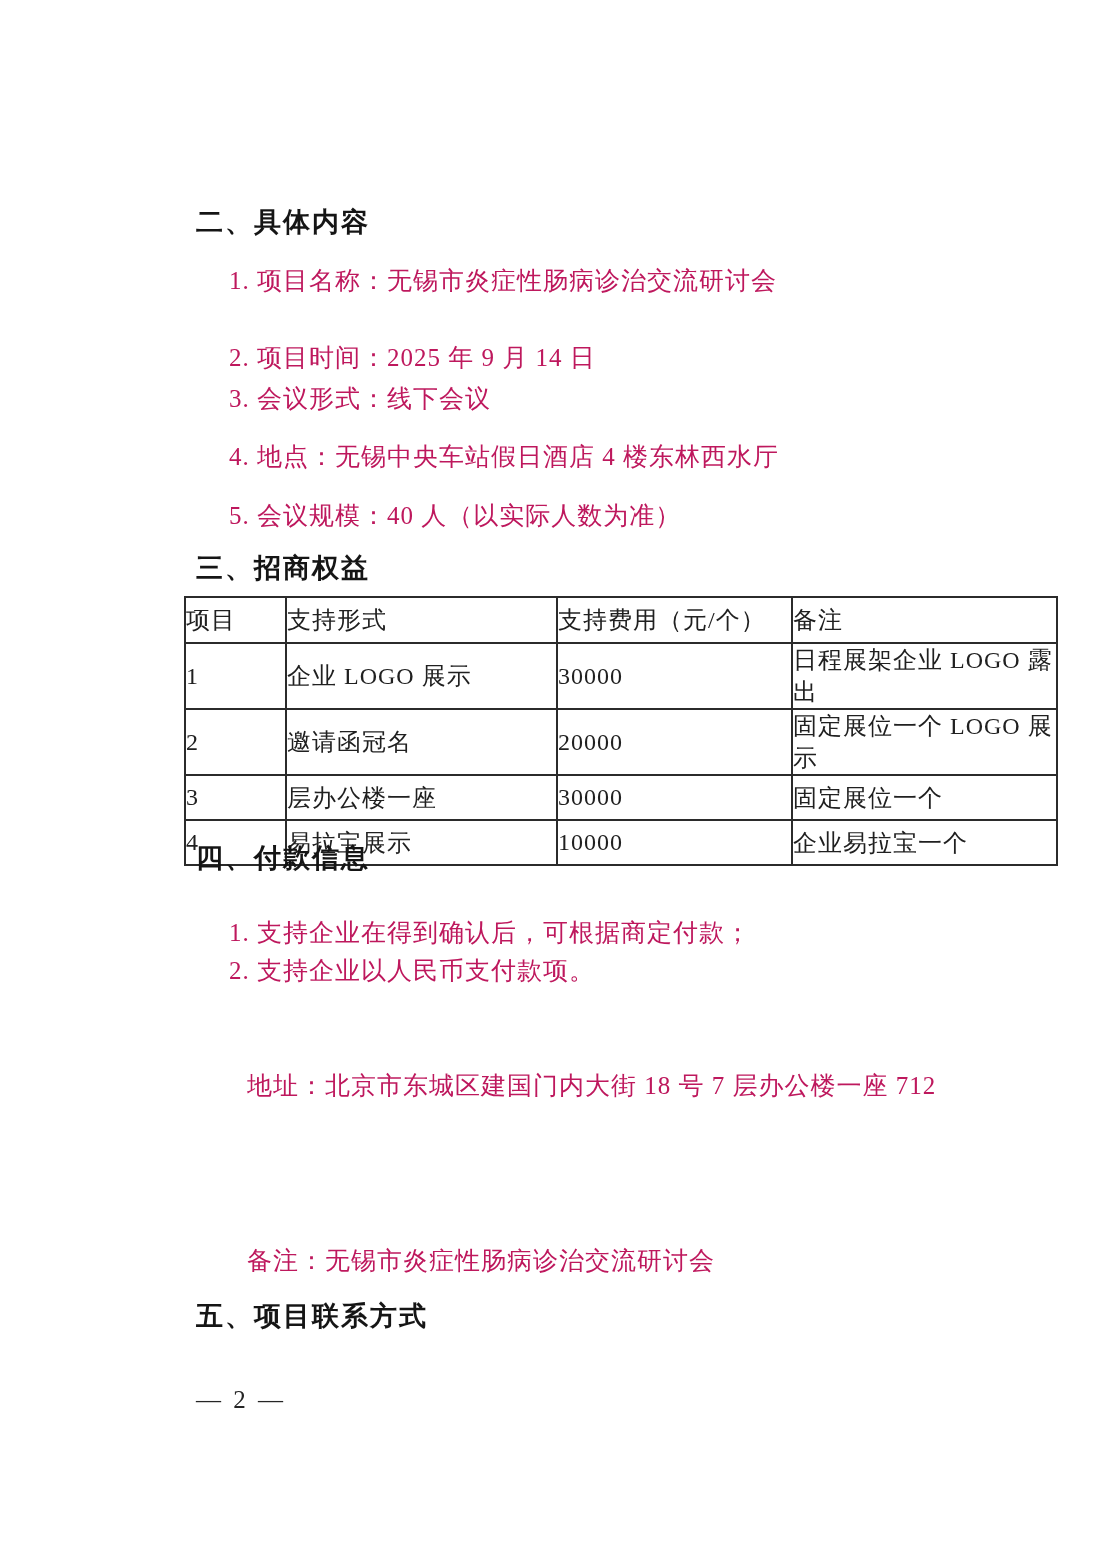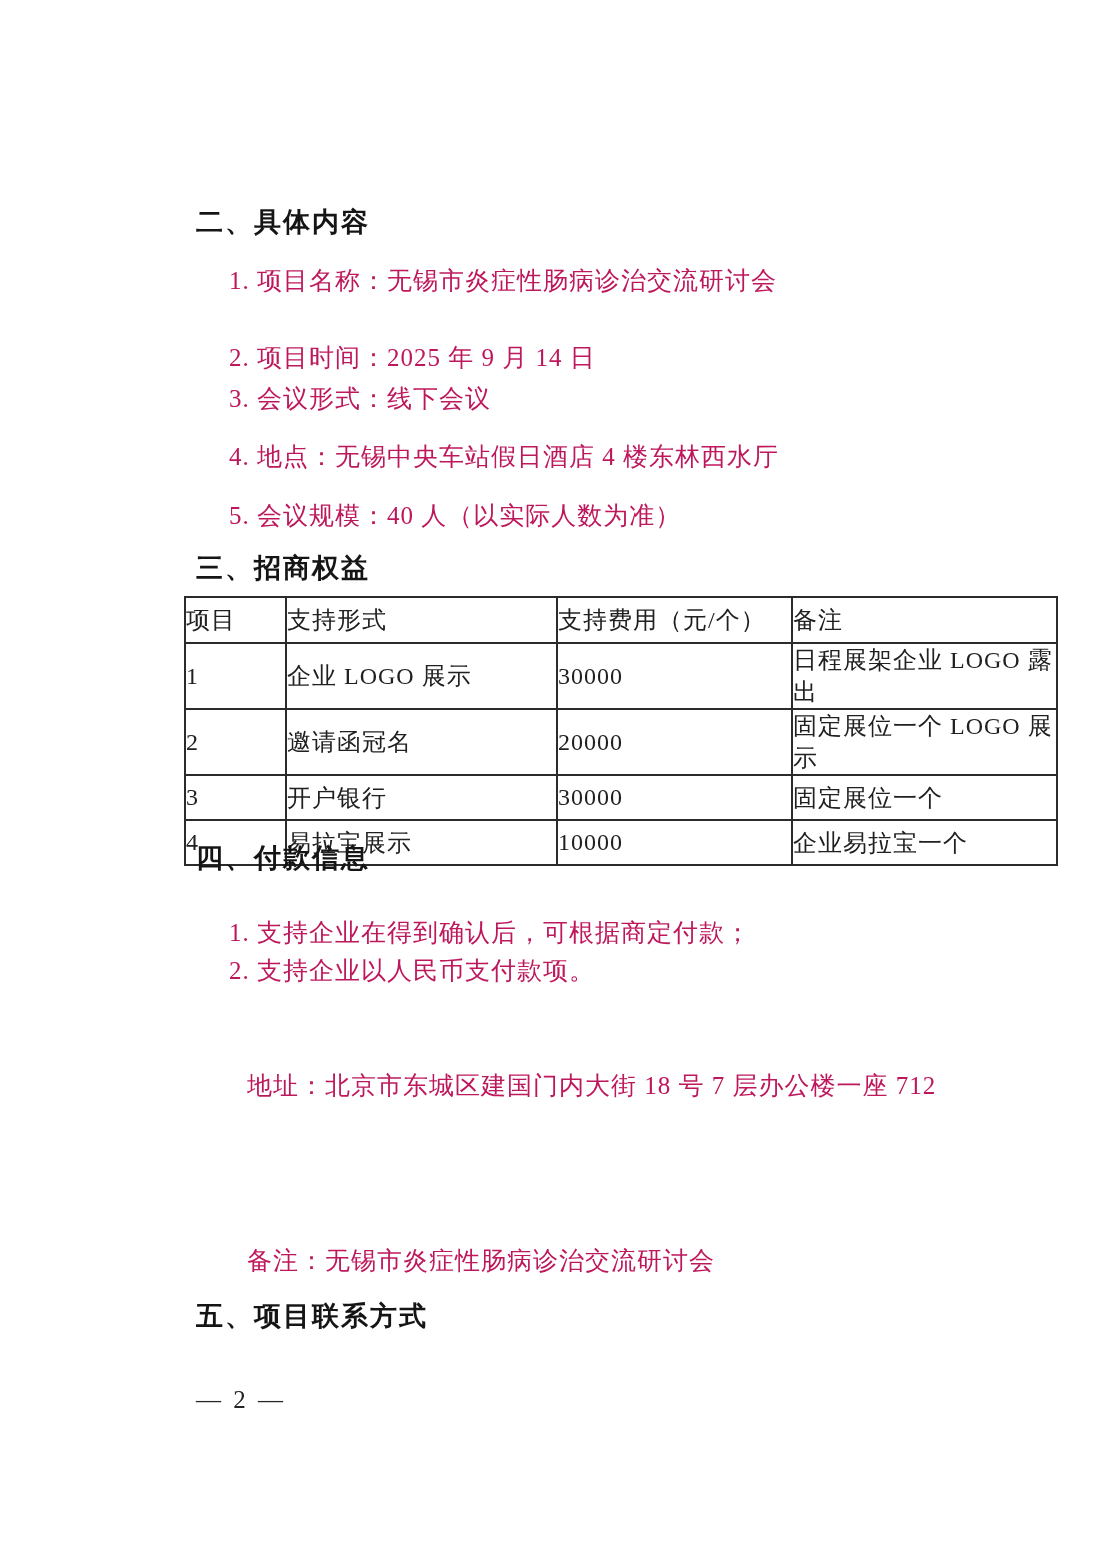--- a/index.html
+++ b/index.html
@@ -101,21 +101,21 @@
         <td>日程展架企业 LOGO 露出</td>
       </tr>
       <tr>
         <td>2</td>
         <td>邀请函冠名</td>
         <td>20000</td>
         <td>固定展位一个 LOGO 展示</td>
       </tr>
       <tr>
         <td>3</td>
-        <td>开户银行</td>
+        <td>层办公楼一座</td>
         <td>30000</td>
         <td>固定展位一个</td>
       </tr>
       <tr>
         <td>4</td>
         <td>易拉宝展示</td>
         <td>10000</td>
         <td>企业易拉宝一个</td>
       </tr>
     </tbody>

